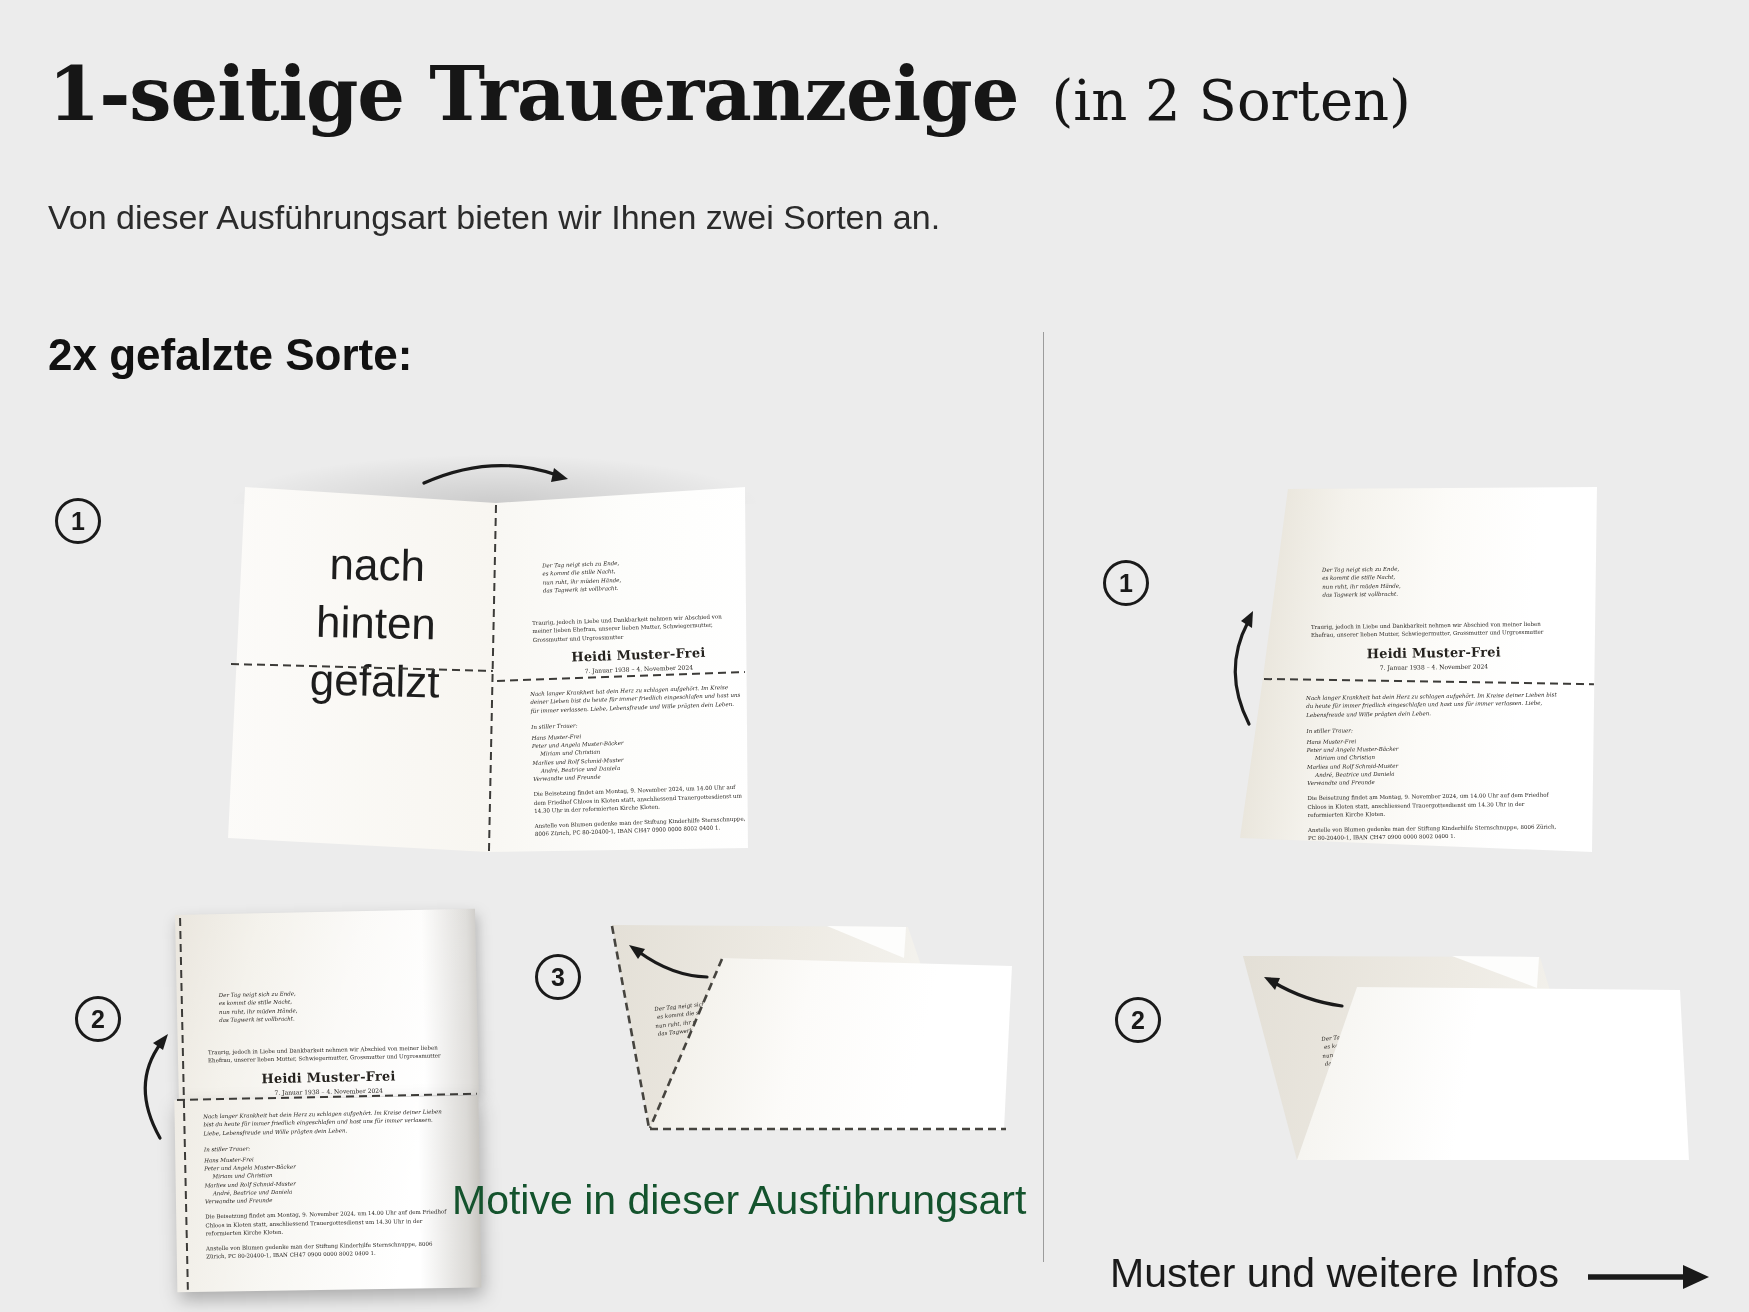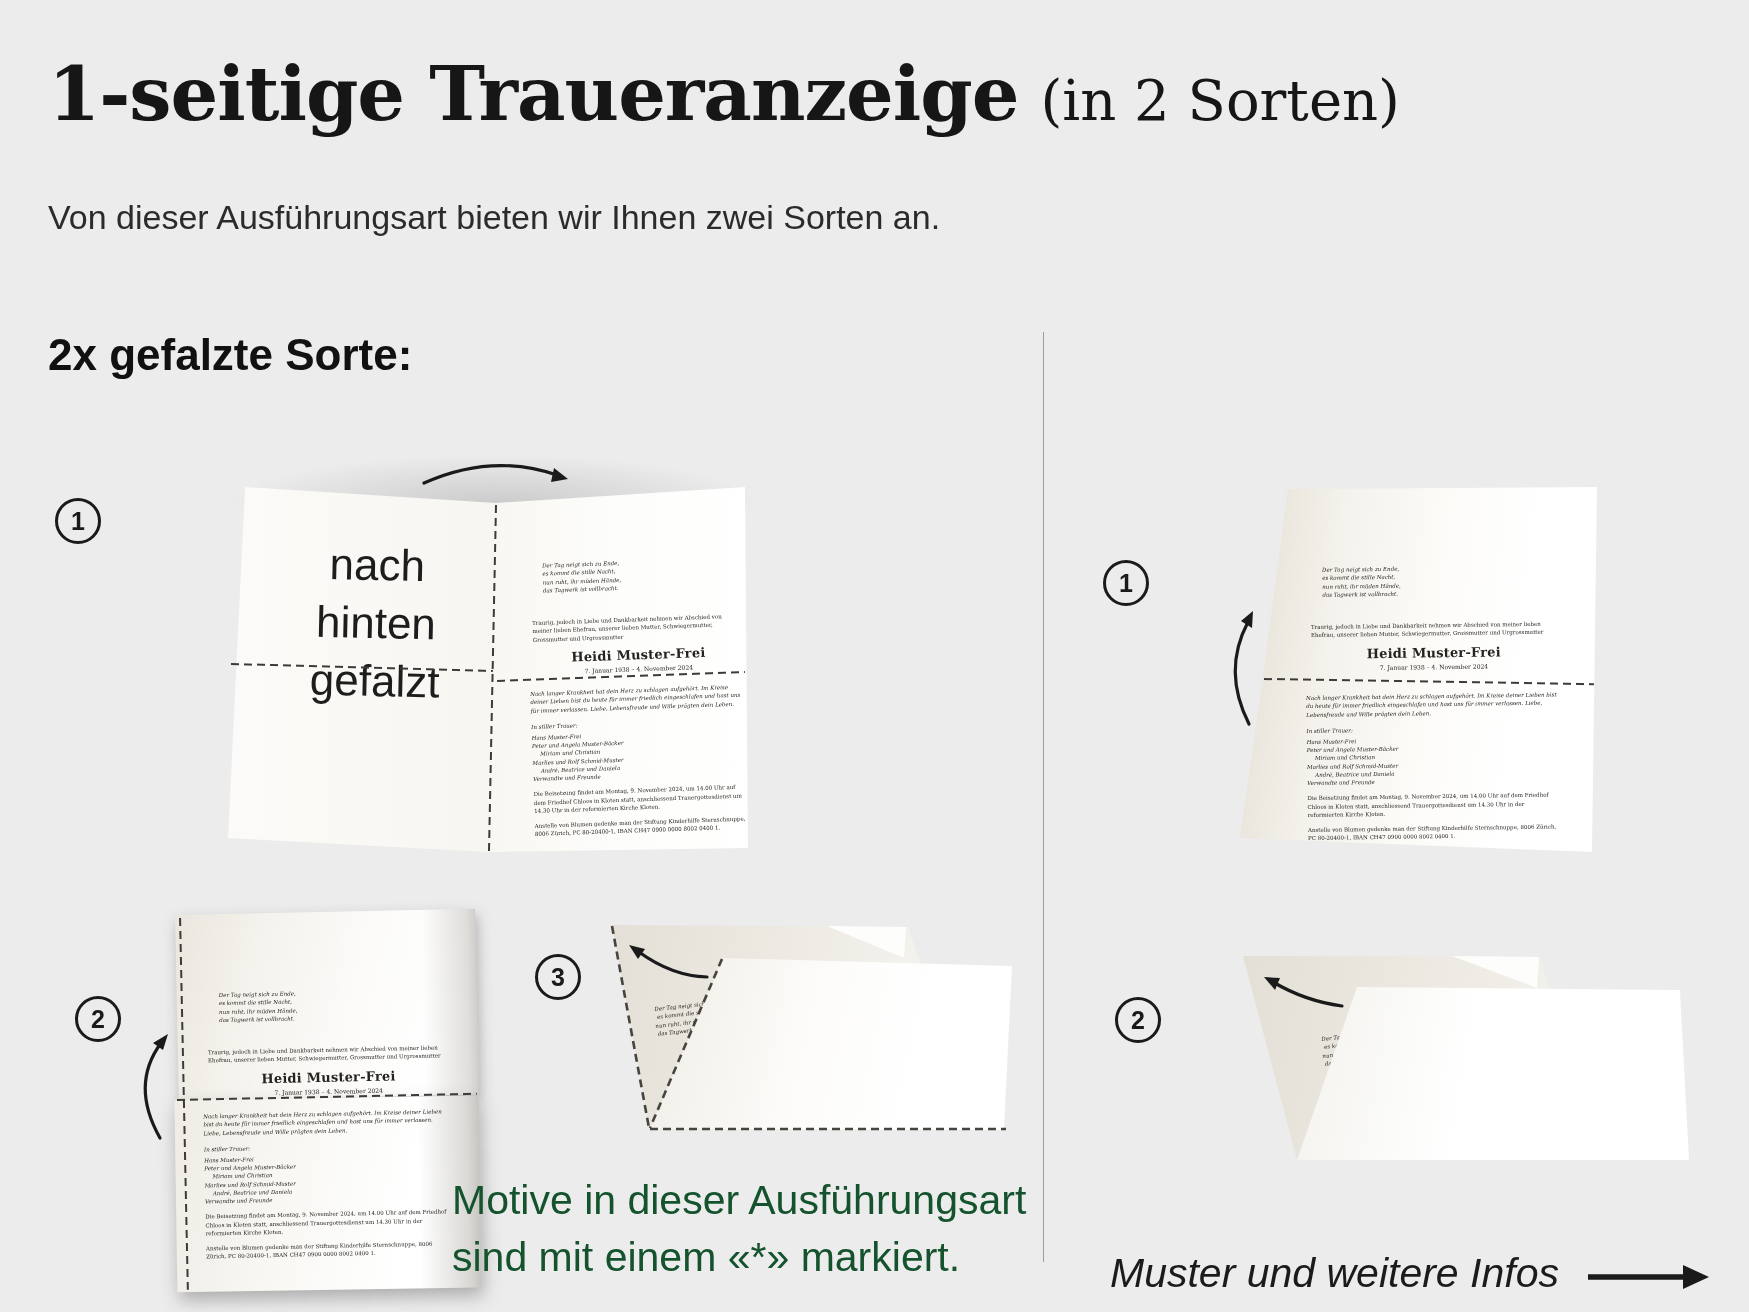--- a/index.html
+++ b/index.html
@@ -1,21 +1,21 @@
 <!DOCTYPE html>
 <html><head>
 <meta charset="utf-8">
 <style>
   html,body{margin:0;padding:0;}
   #canvas{position:relative;width:1749px;height:1312px;background:#ececec;overflow:hidden;
           font-family:"Liberation Sans",sans-serif;color:#1a1a1a;}
   .abs{position:absolute;}
 
   
-  .headline{left:48px;top:50px;display:flex;align-items:baseline;gap:22px;font-family:"DejaVu Serif",serif;}
+  .headline{left:48px;top:50px;display:flex;align-items:baseline;gap:33px;font-family:"DejaVu Serif",serif;}
   .headline .main{font-size:75px;font-weight:700;letter-spacing:-1px;color:#161616;}
   .headline .suffix{font-size:56px;font-weight:400;color:#161616;}
   .subtitle{left:48px;top:190px;font-size:34px;color:#2b2b2b;margin-top:8px;}
   .col-heading{top:330px;font-size:44px;font-weight:700;color:#111;text-align:center;}
   .col-heading.left{left:48px;}
   .col-heading.right{left:1076px;}
   .divider{left:1043px;top:332px;width:1px;height:930px;background:#9c9c9c;}
 
   
   .badge{width:40px;height:40px;border:3px solid #1a1a1a;border-radius:50%;
@@ -94,21 +94,21 @@
   .obit .passage{font-style:italic;font-size:5.5px;line-height:1.5;}
   .obit .mlabel{font-style:italic;font-size:5.5px;margin-top:9px;}
   .obit .mourners{font-style:italic;font-size:5.5px;line-height:1.5;margin-top:4px;}
   .obit .mourners .ind{margin-left:8px;}
   .obit .para{font-size:5.5px;line-height:1.5;margin-top:7px;}
   .obit.frag{width:95px;text-align:center;transform:rotate(-6deg);}
   .obit.frag .poem{margin-left:0;}
 
   
   .footnote{left:452px;top:1172px;font-size:41px;line-height:1.38;color:#14532d;}
-  .more-info{left:1110px;top:1250px;font-size:41px;color:#1b1b1b;cursor:pointer;font-style:italic;}
+  .more-info{left:1110px;top:1250px;font-size:41px;color:#1b1b1b;cursor:pointer;}
 
   svg.overlay{position:absolute;left:0;top:0;width:1749px;height:1312px;pointer-events:none;}
 </style>
 </head>
 <body>
 
 <div id="canvas">
 
   <div class="abs headline">
     <span class="main">1-seitige Traueranzeige</span>
@@ -274,17 +274,16 @@
   </svg>
 
   <div class="abs badge" style="left:55px;top:498px;">1</div>
   <div class="abs badge" style="left:75px;top:996px;">2</div>
   <div class="abs badge" style="left:535px;top:954px;">3</div>
   <div class="abs badge" style="left:1103px;top:560px;">1</div>
   <div class="abs badge" style="left:1115px;top:997px;">2</div>
 
   <div class="abs footnote">
     <div>Motive in dieser Ausführungsart</div>
-    <div>sind mit einem «*» markiert.</div>
   </div>
   <div class="abs more-info">Muster und weitere Infos</div>
 
 </div>
 
 </body></html>

